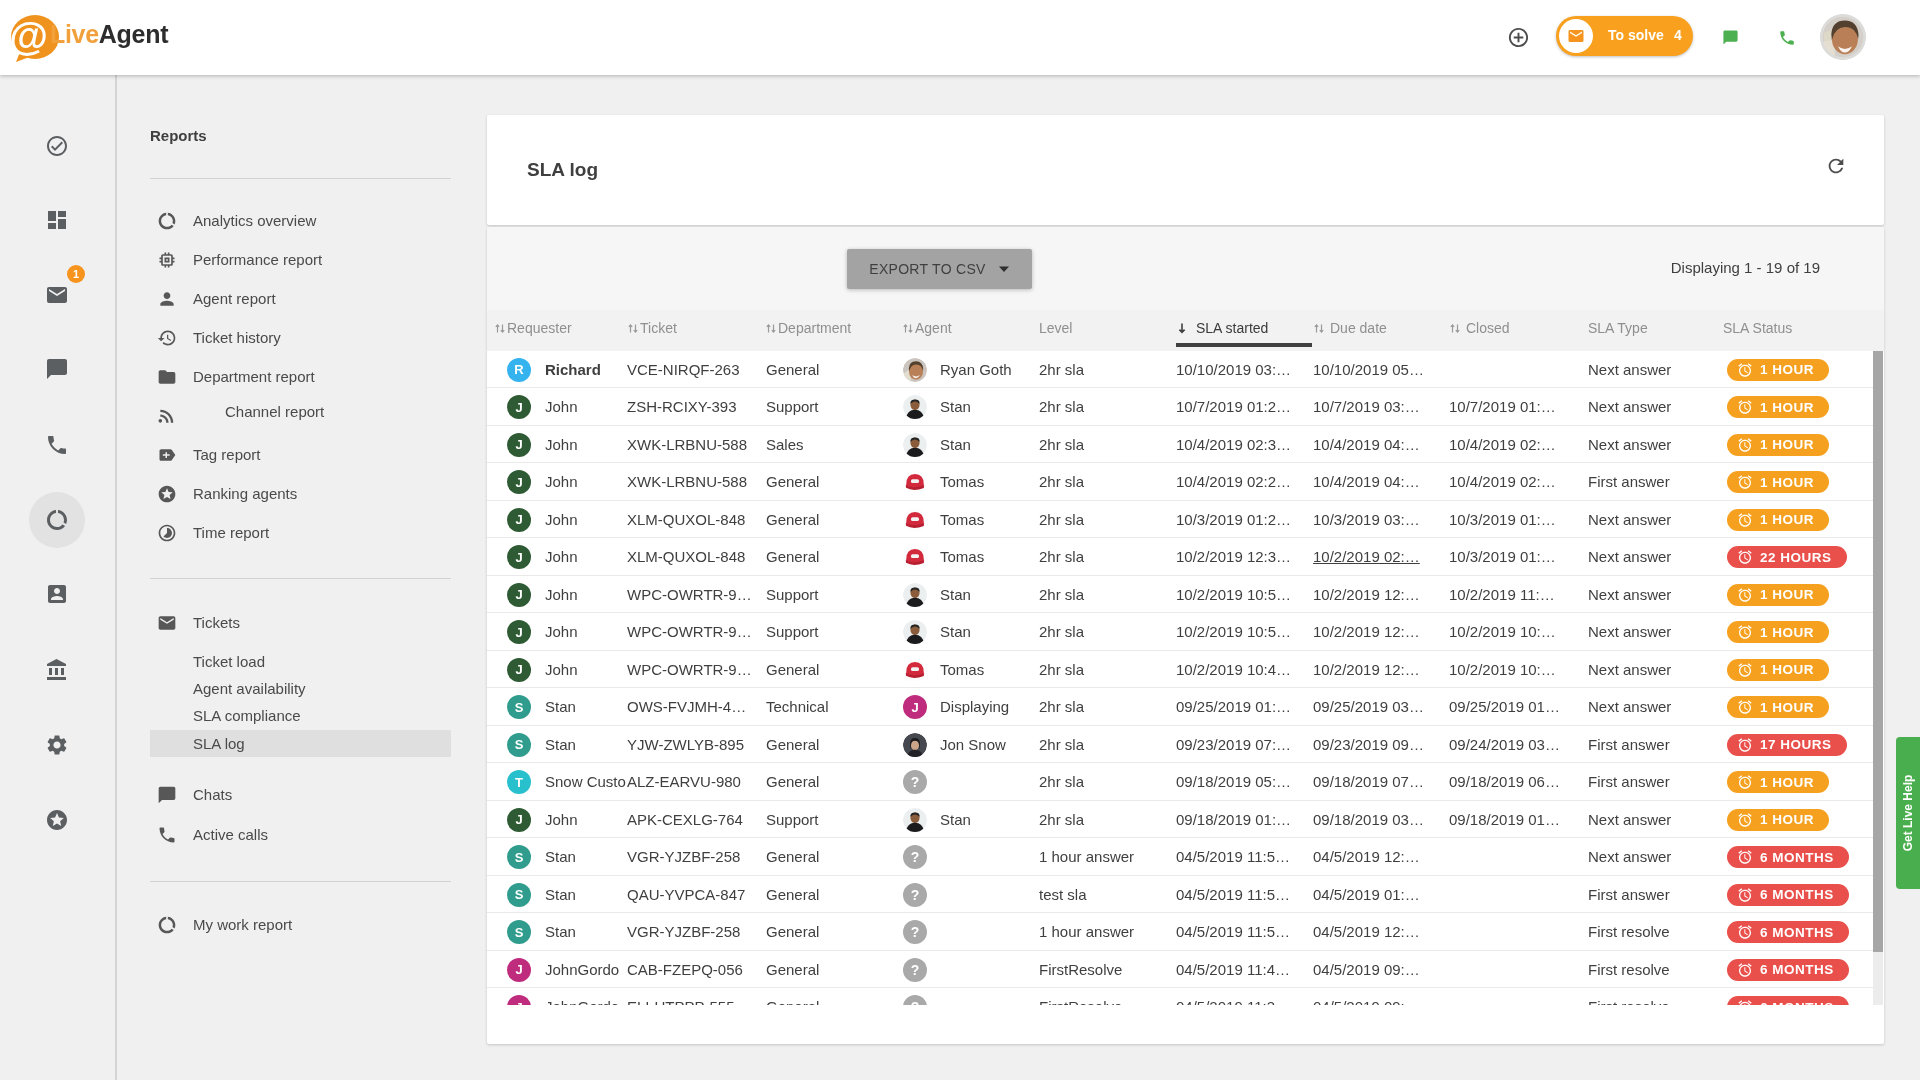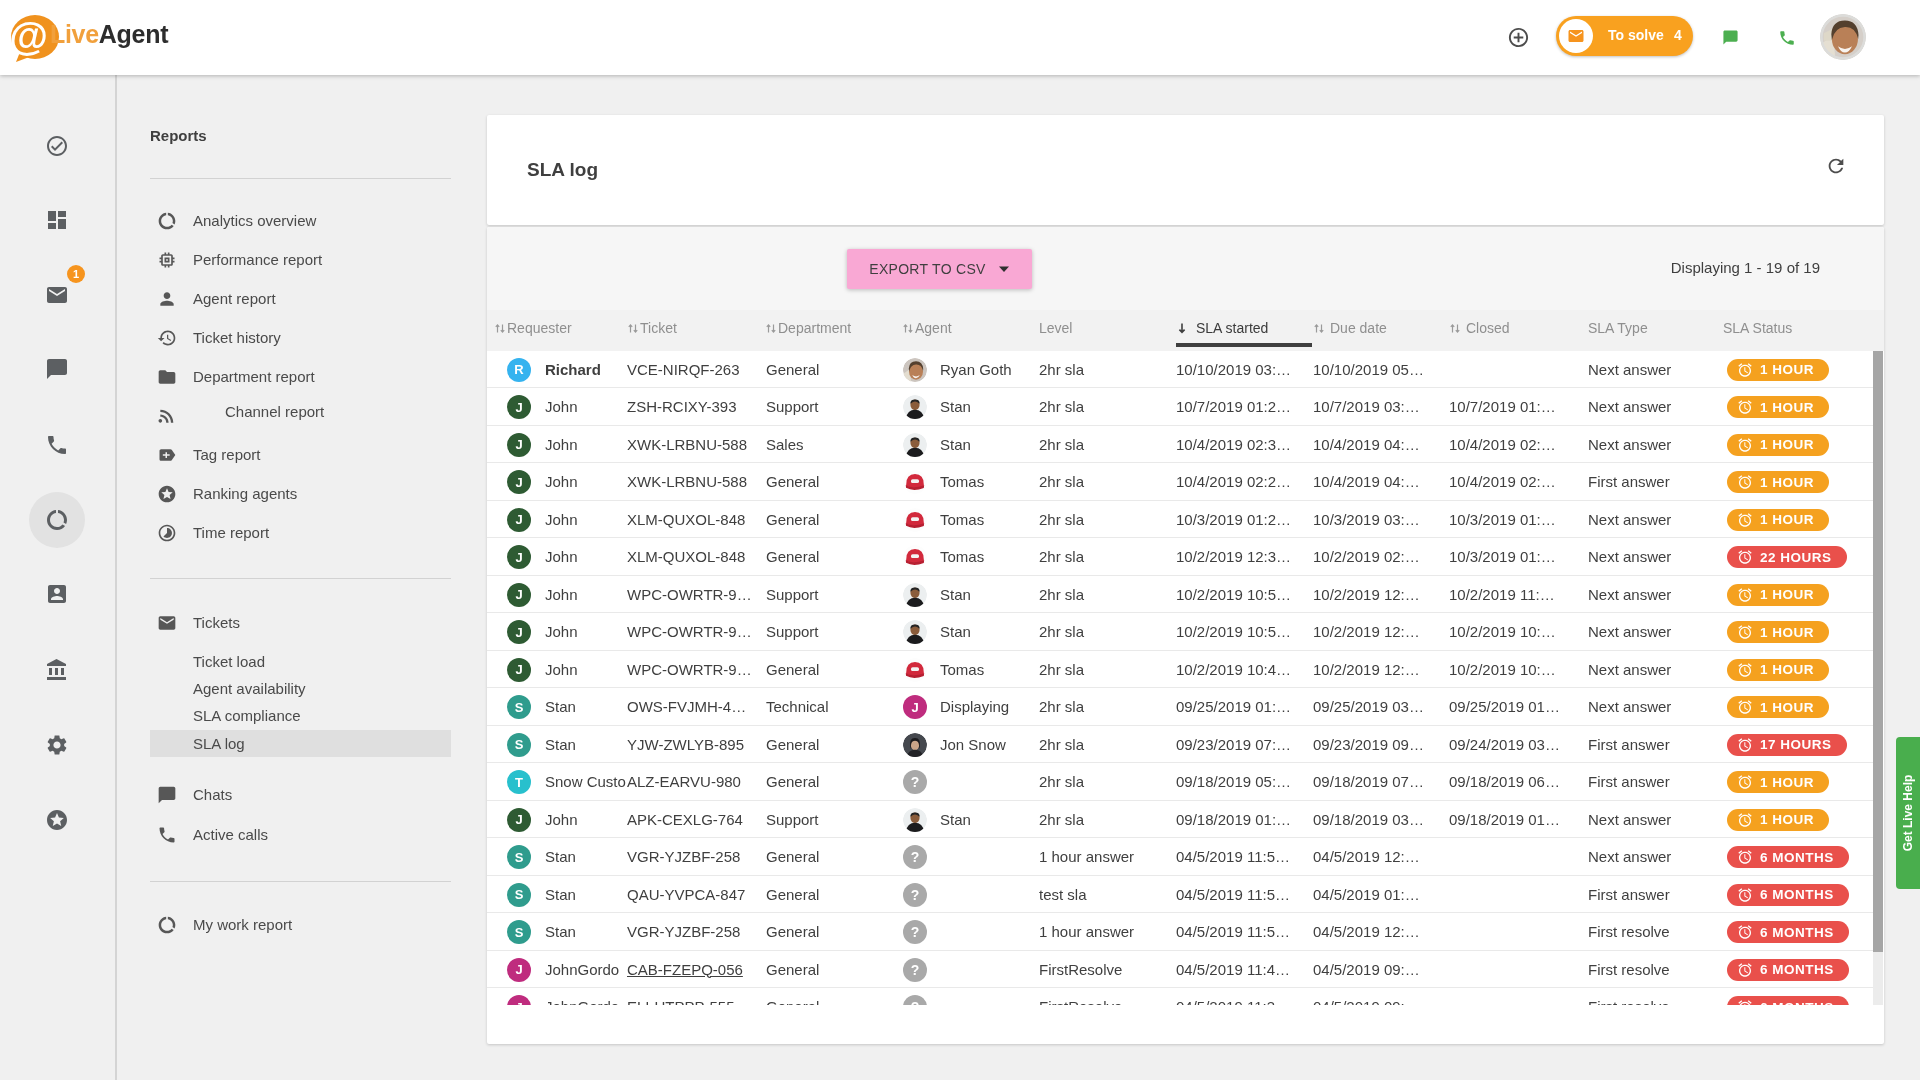--- a/index.html
+++ b/index.html
@@ -155,21 +155,21 @@
   <div style="position:absolute;left:40px;top:44px;font-size:19px;font-weight:bold;color:#3f3f3f;">SLA log</div>
   <svg style="position:absolute;left:1338px;top:40px;" width="22" height="22" viewBox="0 0 24 24">
       <path d="M17.65 6.35C16.2 4.9 14.21 4 12 4c-4.42 0-7.99 3.58-7.99 8s3.57 8 7.99 8c3.73 0 6.84-2.55 7.73-6h-2.08c-.82 2.33-3.04 4-5.65 4-3.31 0-6-2.69-6-6s2.69-6 6-6c1.66 0 3.14.69 4.22 1.78L13 11h7V4l-2.35 2.35z" fill="#4d4d4d"></path>
     </svg>
 </div>
 
 <div class="abs" style="left:487px;top:227px;width:1397px;height:817px;background:#fff;border-radius:2px;box-shadow:0 1px 3px rgba(0,0,0,0.18);">
   <div style="position:absolute;left:0;top:0;width:1397px;height:83px;background:#f6f6f6;border-radius:2px 2px 0 0;"></div>
   <div style="position:absolute;left:0;top:83px;width:1397px;height:40.5px;background:#f2f2f2;"></div>
 
-  <div style="position:absolute;left:360px;top:22px;width:185px;height:40px;background:#f9a8d4;border-radius:2px;box-shadow:0 1px 4px rgba(0,0,0,0.25);display:flex;align-items:center;justify-content:center;font-size:14px;color:#3f3f3f;letter-spacing:.3px;">
+  <div style="position:absolute;left:360px;top:22px;width:185px;height:40px;background:#a3a3a3;border-radius:2px;box-shadow:0 1px 4px rgba(0,0,0,0.25);display:flex;align-items:center;justify-content:center;font-size:14px;color:#3f3f3f;letter-spacing:.3px;">
     EXPORT TO CSV
     <svg style="margin-left:12px;" width="12" height="8" viewBox="0 0 12 8">
         <path d="M1 1.5 L6 7 L11 1.5 Z" fill="#2f2f2f"></path>
       </svg>
   </div>
   <div style="position:absolute;right:64px;top:32px;font-size:15px;color:#3f3f3f;">Displaying 1 - 19 of 19</div>
 </div>
 
 <svg style="position:absolute;left:494px;top:321px;" width="12" height="14" viewBox="0 0 12 14">
     <path d="M3.5 11.5 V4 M1.8 5.8 L3.5 3.9 L5.2 5.8" stroke="#9a9a9a" stroke-width="1.2" fill="none"></path>
@@ -362,21 +362,21 @@
         <svg width="24" height="24" viewBox="0 0 24 24" style="border-radius:50%;display:block;">
           <circle cx="12" cy="12" r="12" fill="#fdfdfd"></circle>
           <path d="M3.2 14.5 Q3.2 4 12 4 Q20.8 4 20.8 14.5 L20.8 16 Q12 20 3.2 16 Z" fill="#d2293c"></path>
           <path d="M2.8 15 Q10 19.5 21.2 15.2 L20.8 18 Q10.5 22 3 17.8 Z" fill="#b71f31"></path>
           <rect x="8" y="9.2" width="8" height="3.8" rx="1.6" fill="#f3f3f3"></rect>
         </svg>
       </div>
       <div class="ct" style="left:453px;width:95px;">Tomas</div>
       <div class="ct" style="left:552px;width:130px;">2hr sla</div>
       <div class="ct" style="left:689px;width:132px;">10/2/2019 12:3…</div>
-      <div class="ct" style="left:826px;width:130px;">10/2/2019 02:…</div>
+      <div class="ct" style="left:826px;width:130px;text-decoration:underline;">10/2/2019 02:…</div>
       <div class="ct" style="left:962px;width:130px;">10/3/2019 01:…</div>
       <div class="ct" style="left:1101px;width:120px;">Next answer</div>
       <div style="position:absolute;left:1240px;top:8px;height:22px;border-radius:11px;background:#e9504b;color:#fff;font-size:13.5px;font-weight:bold;display:flex;align-items:center;padding:0 15px 0 10px;letter-spacing:.5px;">
         <svg style="" width="16" height="16" viewBox="0 0 24 24">
           <path d="M22 5.72l-4.6-3.86-1.29 1.53 4.6 3.86L22 5.72zM7.88 3.39L6.6 1.86 2 5.71l1.29 1.53 4.59-3.85zM12.5 8H11v6l4.75 2.85.75-1.23-4-2.37V8zM12 4c-4.97 0-9 4.03-9 9s4.02 9 9 9 9-4.03 9-9-4.03-9-9-9zm0 16c-3.87 0-7-3.13-7-7s3.13-7 7-7 7 3.13 7 7-3.13 7-7 7z" fill="#fff"></path>
         </svg>
         <span style="margin-left:7px;">22 HOURS</span>
       </div>
     </div>
 <div class="row">
@@ -625,21 +625,21 @@
           <path d="M22 5.72l-4.6-3.86-1.29 1.53 4.6 3.86L22 5.72zM7.88 3.39L6.6 1.86 2 5.71l1.29 1.53 4.59-3.85zM12.5 8H11v6l4.75 2.85.75-1.23-4-2.37V8zM12 4c-4.97 0-9 4.03-9 9s4.02 9 9 9 9-4.03 9-9-4.03-9-9-9zm0 16c-3.87 0-7-3.13-7-7s3.13-7 7-7 7 3.13 7 7-3.13 7-7 7z" fill="#fff"></path>
         </svg>
         <span style="margin-left:7px;">6 MONTHS</span>
       </div>
     </div>
 <div class="row">
       <div style="position:absolute;left:20px;top:7px;">
         <div style="width:24px;height:24px;border-radius:50%;background:#bf2c7e;color:#fff;font-size:13px;font-weight:bold;display:flex;align-items:center;justify-content:center;">J</div>
       </div>
       <div class="ct" style="left:58px;width:81px;">JohnGordo</div>
-      <div class="ct" style="left:140px;width:132px;text-decoration:underline;">CAB-FZEPQ-056</div>
+      <div class="ct" style="left:140px;width:132px;">CAB-FZEPQ-056</div>
       <div class="ct" style="left:279px;width:130px;">General</div>
       <div style="position:absolute;left:416px;top:7px;">
         <div style="width:24px;height:24px;border-radius:50%;background:#a9a9a9;color:#fff;font-size:14px;font-weight:bold;display:flex;align-items:center;justify-content:center;">?</div>
       </div>
       <div class="ct" style="left:552px;width:130px;">FirstResolve</div>
       <div class="ct" style="left:689px;width:132px;">04/5/2019 11:4…</div>
       <div class="ct" style="left:826px;width:130px;">04/5/2019 09:…</div>
       <div class="ct" style="left:1101px;width:120px;">First resolve</div>
       <div style="position:absolute;left:1240px;top:8px;height:22px;border-radius:11px;background:#e9504b;color:#fff;font-size:13.5px;font-weight:bold;display:flex;align-items:center;padding:0 15px 0 10px;letter-spacing:.5px;">
         <svg style="" width="16" height="16" viewBox="0 0 24 24">

